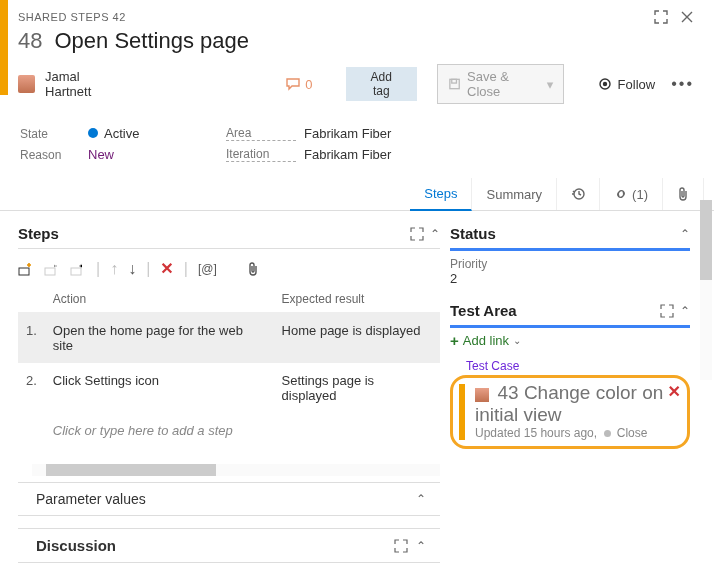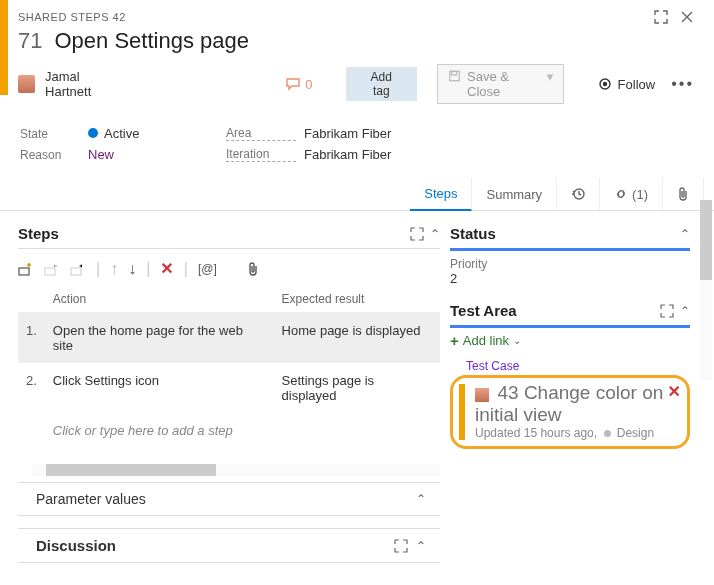--- a/index.html
+++ b/index.html
@@ -8,21 +8,21 @@
   .header-row { display: flex; align-items: center; padding: 6px 14px 0 18px; font-size: 11px; color: #666; letter-spacing: .5px; }
   .header-row .spacer { flex: 1; }
   .icon-btn { background: none; border: none; cursor: pointer; padding: 4px 6px; color: #555; display: inline-flex; align-items: center; }
   .title-row { display: flex; align-items: baseline; padding: 0 14px 6px 18px; gap: 12px; }
   .wi-id { font-size: 22px; color: #666; font-weight: 300; }
   .wi-title { font-size: 22px; color: #222; }
   .sub-row { display: flex; align-items: center; padding: 4px 14px 8px 18px; gap: 10px; font-size: 13px; }
   .avatar { width: 18px; height: 18px; background: #ccc; border-radius: 2px; display: inline-block; background: linear-gradient(#e8a088,#c07050); }
   .disc-count { display: inline-flex; align-items: center; gap: 4px; color: #e8926a; }
   .add-tag { background: #dbe7f0; padding: 3px 16px; font-size: 12px; color: #333; border: none; cursor: pointer; }
-  .save-close { border: 1px solid #ccc; background: #f6f6f6; color: #999; padding: 4px 10px; display: inline-flex; gap: 6px; font-size: 13px; }
+  .save-close { border: 1px solid #ccc; background: #f6f6f6; color: #999; padding: 4px 10px; display: inline-flex; align-items: center; gap: 6px; font-size: 13px; }
   .follow { display: inline-flex; align-items: center; gap: 6px; font-size: 13px; color: #333; }
   .fields { display: grid; grid-template-columns: 60px 130px 70px 200px; gap: 6px 8px; padding: 14px 14px 10px 20px; font-size: 13px; align-items: center; }
   .fields .label { color: #777; font-size: 12px; }
   .fields .dotted { border-bottom: 1px dashed #aaa; display: inline-block; }
   .active-dot { width: 10px; height: 10px; border-radius: 50%; background: #0078d4; display: inline-block; margin-right: 6px; }
   .tabs { display: flex; justify-content: flex-end; border-bottom: 1px solid #ddd; padding: 0 10px 0 0; margin-top: 6px; }
   .tab { padding: 8px 14px; font-size: 13px; color: #666; border-right: 1px solid #eee; cursor: pointer; display: inline-flex; align-items: center; gap: 4px; }
   .tab.active { color: #0078d4; border-bottom: 2px solid #0078d4; margin-bottom: -1px; }
   .main { display: flex; gap: 0; }
   .left { flex: 0 0 440px; padding: 10px 0 0 18px; position: relative; }
@@ -75,21 +75,21 @@
       </svg>
   </button>
   <button class="icon-btn">
     <svg width="14" height="14" viewBox="0 0 14 14" stroke="#666" stroke-width="1.4">
         <path d="M2 2l10 10M12 2L2 12"></path>
       </svg>
   </button>
 </div>
 
 <div class="title-row">
-  <span class="wi-id">71</span>
+  <span class="wi-id">48</span>
   <span class="wi-title">Open Settings page</span>
 </div>
 
 <div class="sub-row">
   <span class="avatar"></span>
   <span>Jamal Hartnett</span>
   <span style="flex:0 0 140px"></span>
   <span class="disc-count">
     <svg width="16" height="14" viewBox="0 0 16 14" fill="none" stroke="#e8926a" stroke-width="1.4">
         <path d="M2 2h12v7H7l-3 3V9H2z"></path>
@@ -282,21 +282,21 @@
       <span class="x">✕</span>
       <div class="inner">
         <span class="avatar-sm"></span>
         <span class="link">
           <span>43</span>
           <span>Change color on initial view</span>
         </span>
         <div class="meta">
           <span>Updated 15 hours ago,</span>
           <span style="display:inline-block;width:7px;height:7px;border-radius:50%;background:#bbb;margin:0 2px 0 4px"></span>
-          <span>Design</span>
+          <span>Close</span>
         </div>
       </div>
     </div>
   </div>
 </div>
 
 <div class="vscroll">
     <div class="vscroll-thumb"></div>
   </div>
 

